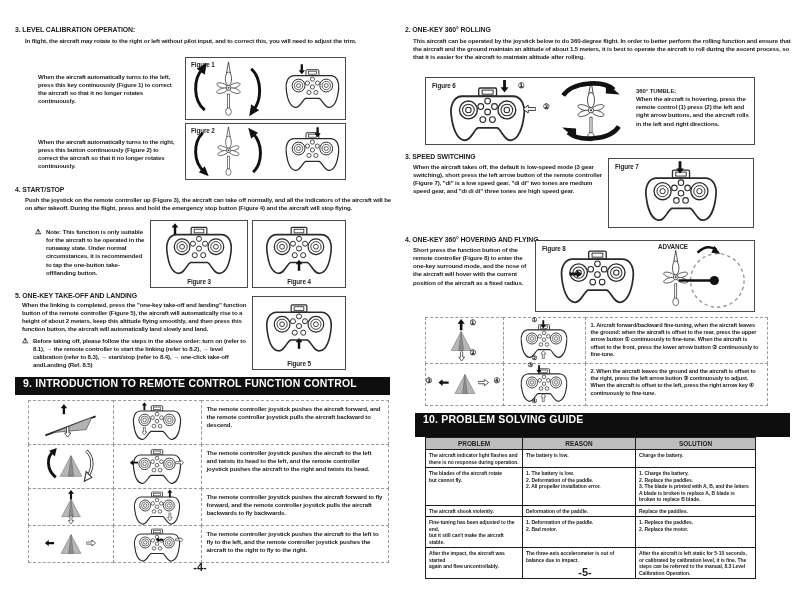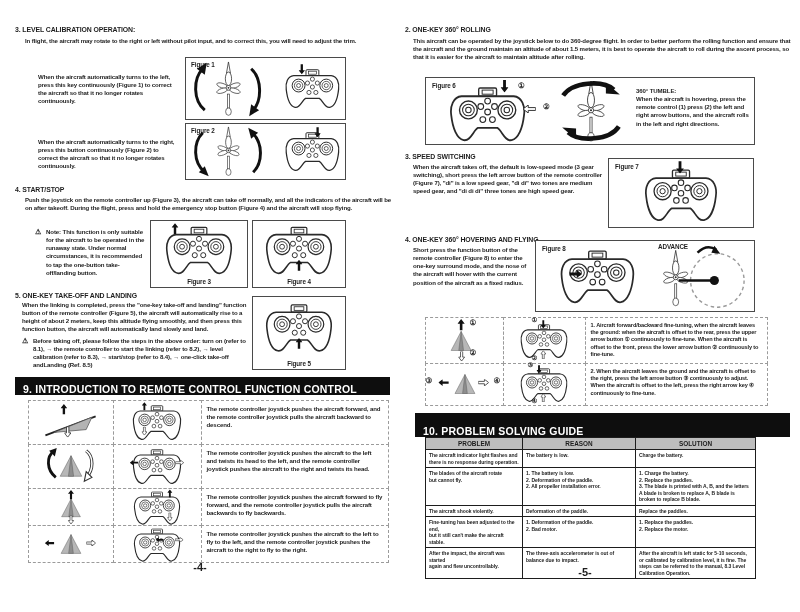--- a/index.html
+++ b/index.html
@@ -2,21 +2,21 @@
 <html><head>
 <meta charset="utf-8">
 <style>
   html,body{margin:0;padding:0;background:#fff;}
   #sheet{position:relative;width:800px;height:612px;background:#ffffff;overflow:hidden;
          font-family:"Liberation Sans",sans-serif;color:#1d1d1d;}
   .h{position:absolute;font-weight:bold;font-size:6.9px;letter-spacing:-0.1px;white-space:pre;}
   .b{position:absolute;font-weight:bold;font-size:6.1px;line-height:1.34;letter-spacing:-0.12px;}
   .box{position:absolute;border:1.7px solid #4a4a4a;background:#fff;box-sizing:border-box;}
   .figcap{position:absolute;font-size:6.3px;font-weight:bold;letter-spacing:-0.1px;}
-  .bar{position:absolute;background:#0e0e0e;color:#fff;display:flex;align-items:flex-end;
+  .bar{position:absolute;background:#0e0e0e;color:#fff;display:flex;align-items:flex-start;
        padding-left:8px;font-weight:bold;font-size:10.5px;letter-spacing:0.2px;box-sizing:border-box;}
   .notewrap{display:flex;gap:2px;}
   .warnglyph{font-size:7px;line-height:1.1;flex:0 0 9px;font-weight:bold;}
   .grid{position:absolute;display:grid;box-sizing:border-box;}
   .cell{border:1px dashed #9b9b9b;position:relative;display:flex;align-items:center;
         justify-content:center;box-sizing:border-box;margin:-0.5px;}
   .cell.txt{align-items:flex-start;justify-content:flex-start;padding:4px 5px;}
   .cell .b2{font-weight:bold;font-size:6.1px;line-height:1.32;letter-spacing:-0.12px;}
   .circnum{position:absolute;font-size:7.5px;font-weight:bold;}
   table.t10{position:absolute;border-collapse:collapse;table-layout:fixed;background:#fff;}

